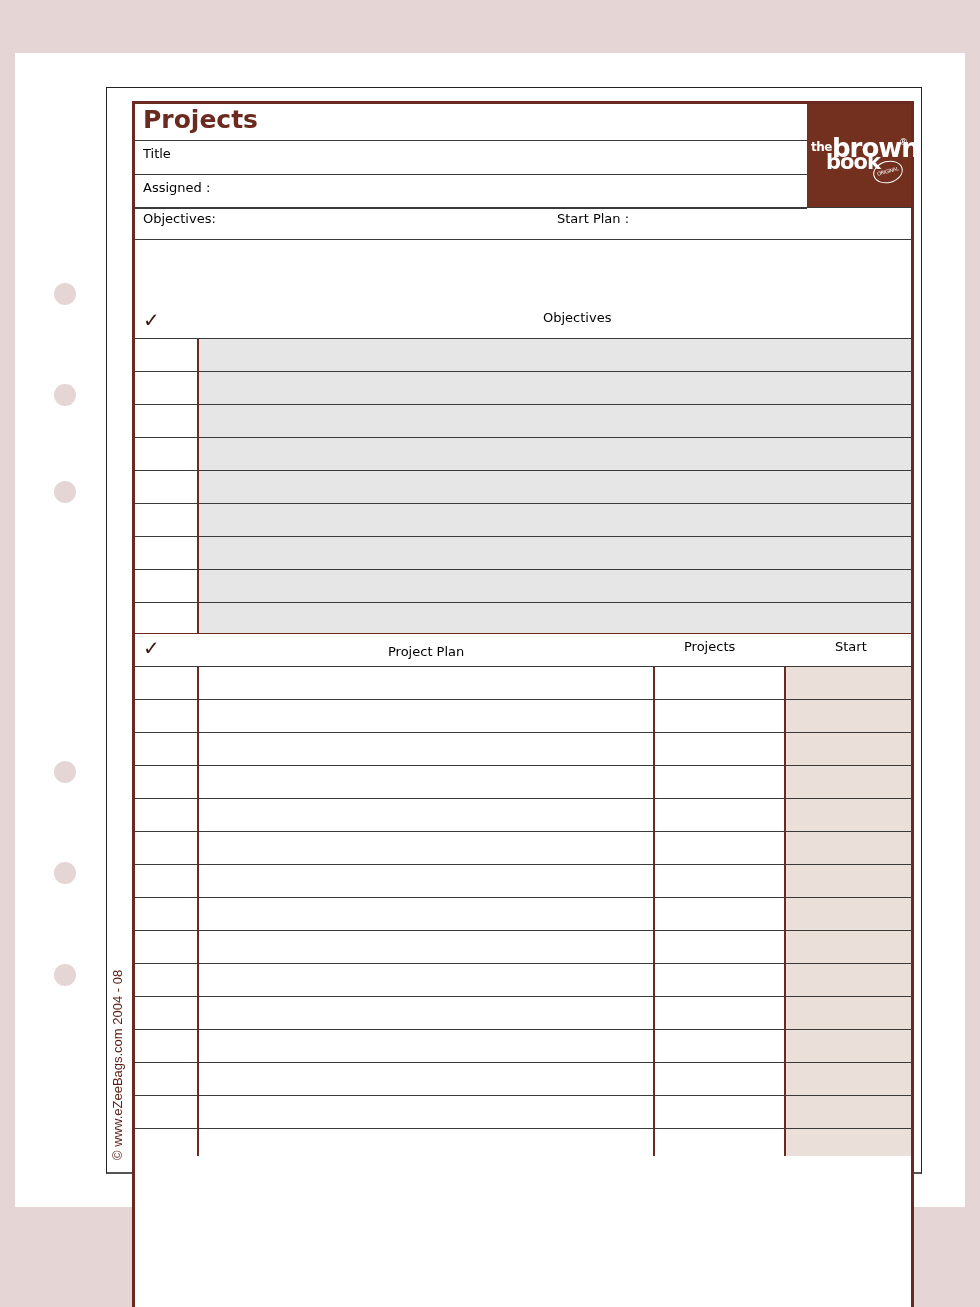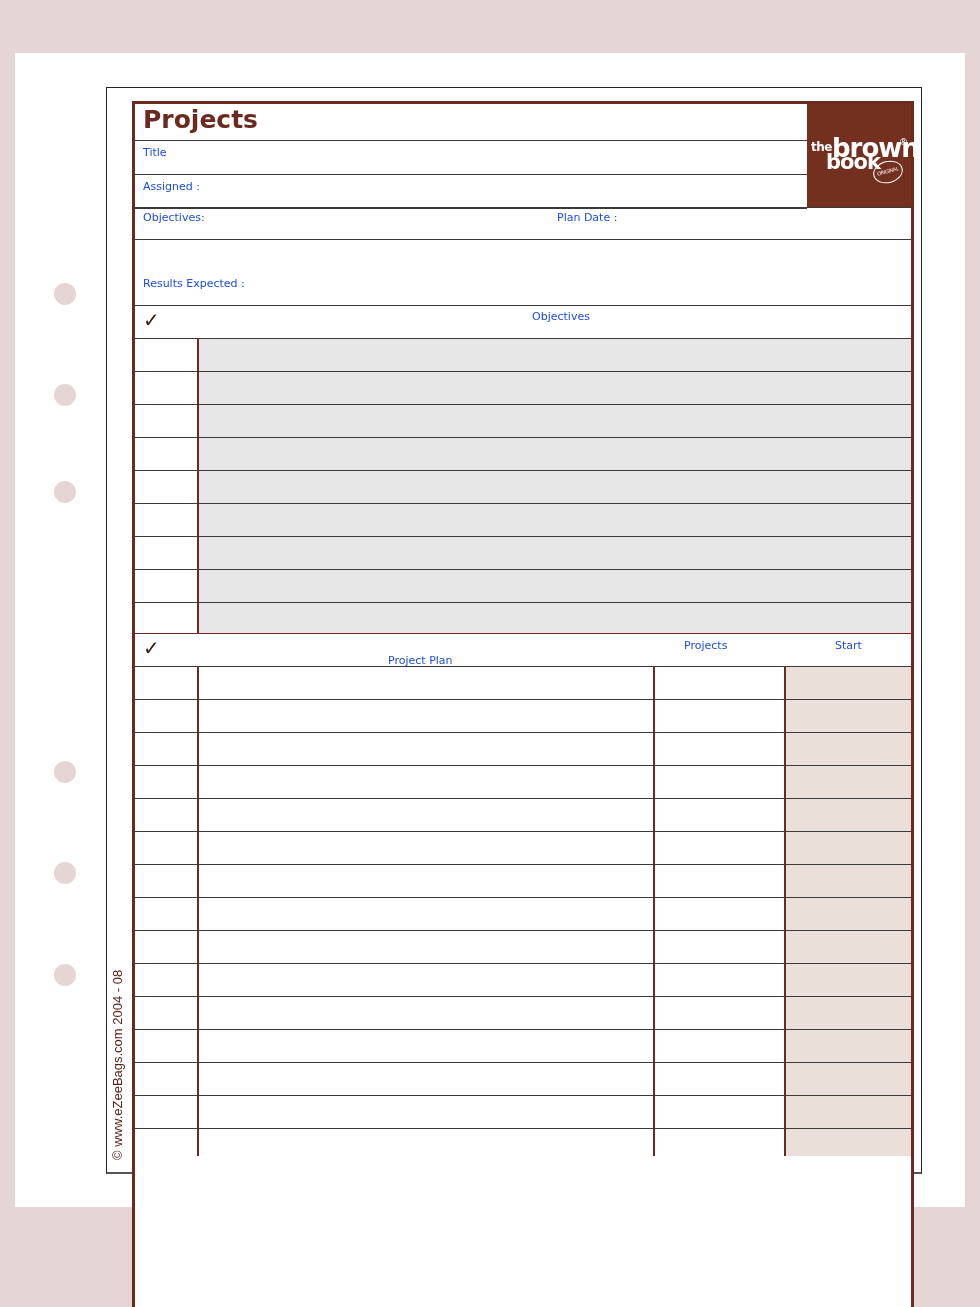--- a/index.html
+++ b/index.html
@@ -4,21 +4,21 @@
 <style>
   * { box-sizing: border-box; margin: 0; padding: 0; }
   html, body { width: 980px; height: 1307px; background: #e5d5d5; overflow: hidden; }
   body { position: relative; font-family: "DejaVu Sans", sans-serif; color: #5a1e14; }
   .sheet { position: absolute; left: 15px; top: 53px; width: 950px; height: 1154px; background: #ffffff; }
   .hole { position: absolute; width: 22px; height: 22px; border-radius: 50%; background: #e5d5d5; left: 54px; }
   .frame { position: absolute; left: 106px; top: 87px; width: 816px; height: 1087px; border: 1px solid #222; border-bottom-width: 2px; border-bottom-color: #555; background: #fff; }
   .copyright { position: absolute; left: 110px; top: 1160px; transform-origin: 0 0; transform: rotate(-90deg); font-family: "Liberation Sans", sans-serif; font-size: 13px; color: #5a1e14; white-space: nowrap; width: 230px; }
   .form { position: absolute; left: 132px; top: 101px; width: 782px; height: 1244px; border: 3px solid #6b2a1f; border-top-width: 3px; background: #fff; }
   .row { position: absolute; left: 0; right: 0; border-bottom: 1.5px solid #3a3a3a; }
-  .lbl { position: absolute; font-size: 11px; color: #1d4ed8; white-space: nowrap; }
+  .lbl { position: absolute; font-size: 13px; color: #000000; white-space: nowrap; }
   .title-big { font-size: 25px; font-weight: bold; color: #6b2a1f; }
   .logo { position: absolute; right: 0; top: 0; width: 104px; height: 103px; background: #73301f; color: #fff; font-family: "DejaVu Sans", sans-serif; }
   .logo .the { position: absolute; left: 4px; top: 36px; font-size: 12px; font-weight: bold; letter-spacing: -0.5px; }
   .logo .brown { position: absolute; left: 25px; top: 31px; font-size: 26px; font-weight: bold; letter-spacing: -1px; line-height: 1; }
   .logo .book { position: absolute; left: 19px; top: 48px; font-size: 21px; font-weight: bold; letter-spacing: -1px; line-height: 1; }
   .logo .reg { position: absolute; right: 3px; top: 33px; font-size: 9px; }
   .logo .stamp { position: absolute; left: 66px; top: 57px; width: 30px; height: 22px; border: 1.5px solid #fff; border-radius: 50%; font-size: 5px; text-align: center; line-height: 19px; transform: rotate(-15deg); letter-spacing: -0.3px; }
   .check { position: absolute; font-size: 20px; color: #3a1a14; }
   .vline { position: absolute; width: 2px; background: #6b2a1f; }
   .objcell { position: absolute; left: 64px; right: 0; background: #e6e6e6; }
@@ -55,29 +55,26 @@
   <div class="logo">
     <span class="the">the</span>
     <span class="brown">brown</span>
     <span class="reg">®</span>
     <span class="book">book</span>
     <span class="stamp">ORIGINAL</span>
   </div>
 
   <div class="row" style="top:103px;height:33px;border-top:1.5px solid #3a3a3a">
     <span class="lbl" style="left:8px;top:3px">Objectives:</span>
-    <span class="lbl" style="left:422px;top:3px">Plan Date :</span>
-  </div>
-  <div class="row" style="top:169px;height:33px">
-    <span class="lbl" style="left:8px;top:4px">Results Expected :</span>
+    <span class="lbl" style="left:422px;top:3px">Start Plan :</span>
   </div>
 
   <div class="row" style="top:202px;height:33px">
     <span class="check" style="left:8px;top:2px">✓</span>
-    <span class="lbl" style="left:397px;top:4px">Objectives</span>
+    <span class="lbl" style="left:408px;top:4px">Objectives</span>
   </div>
 
   <div class="row" style="top:235px;height:33px">
       <div class="objcell" style="top:0;bottom:0"></div>
     </div>
   <div class="row" style="top:268px;height:33px">
       <div class="objcell" style="top:0;bottom:0"></div>
     </div>
   <div class="row" style="top:301px;height:33px">
       <div class="objcell" style="top:0;bottom:0"></div>
@@ -97,21 +94,21 @@
   <div class="row" style="top:466px;height:33px">
       <div class="objcell" style="top:0;bottom:0"></div>
     </div>
   <div class="row" style="top:499px;height:31px;border-bottom:1.5px solid #6b2a1f">
       <div class="objcell" style="top:0;bottom:0"></div>
     </div>
   <div class="vline" style="left:62px;top:235px;height:295px"></div>
 
   <div class="row" style="top:530px;height:33px">
     <span class="check" style="left:8px;top:2px">✓</span>
-    <span class="lbl" style="left:253px;top:20px">Project Plan</span>
+    <span class="lbl" style="left:253px;top:10px">Project Plan</span>
     <span class="lbl" style="left:549px;top:5px">Projects</span>
     <span class="lbl" style="left:700px;top:5px">Start</span>
   </div>
 
   <div class="row" style="top:563px;height:33px">
       <div class="datecell" style="top:0;bottom:0"></div>
     </div>
   <div class="row" style="top:596px;height:33px">
       <div class="datecell" style="top:0;bottom:0"></div>
     </div>

